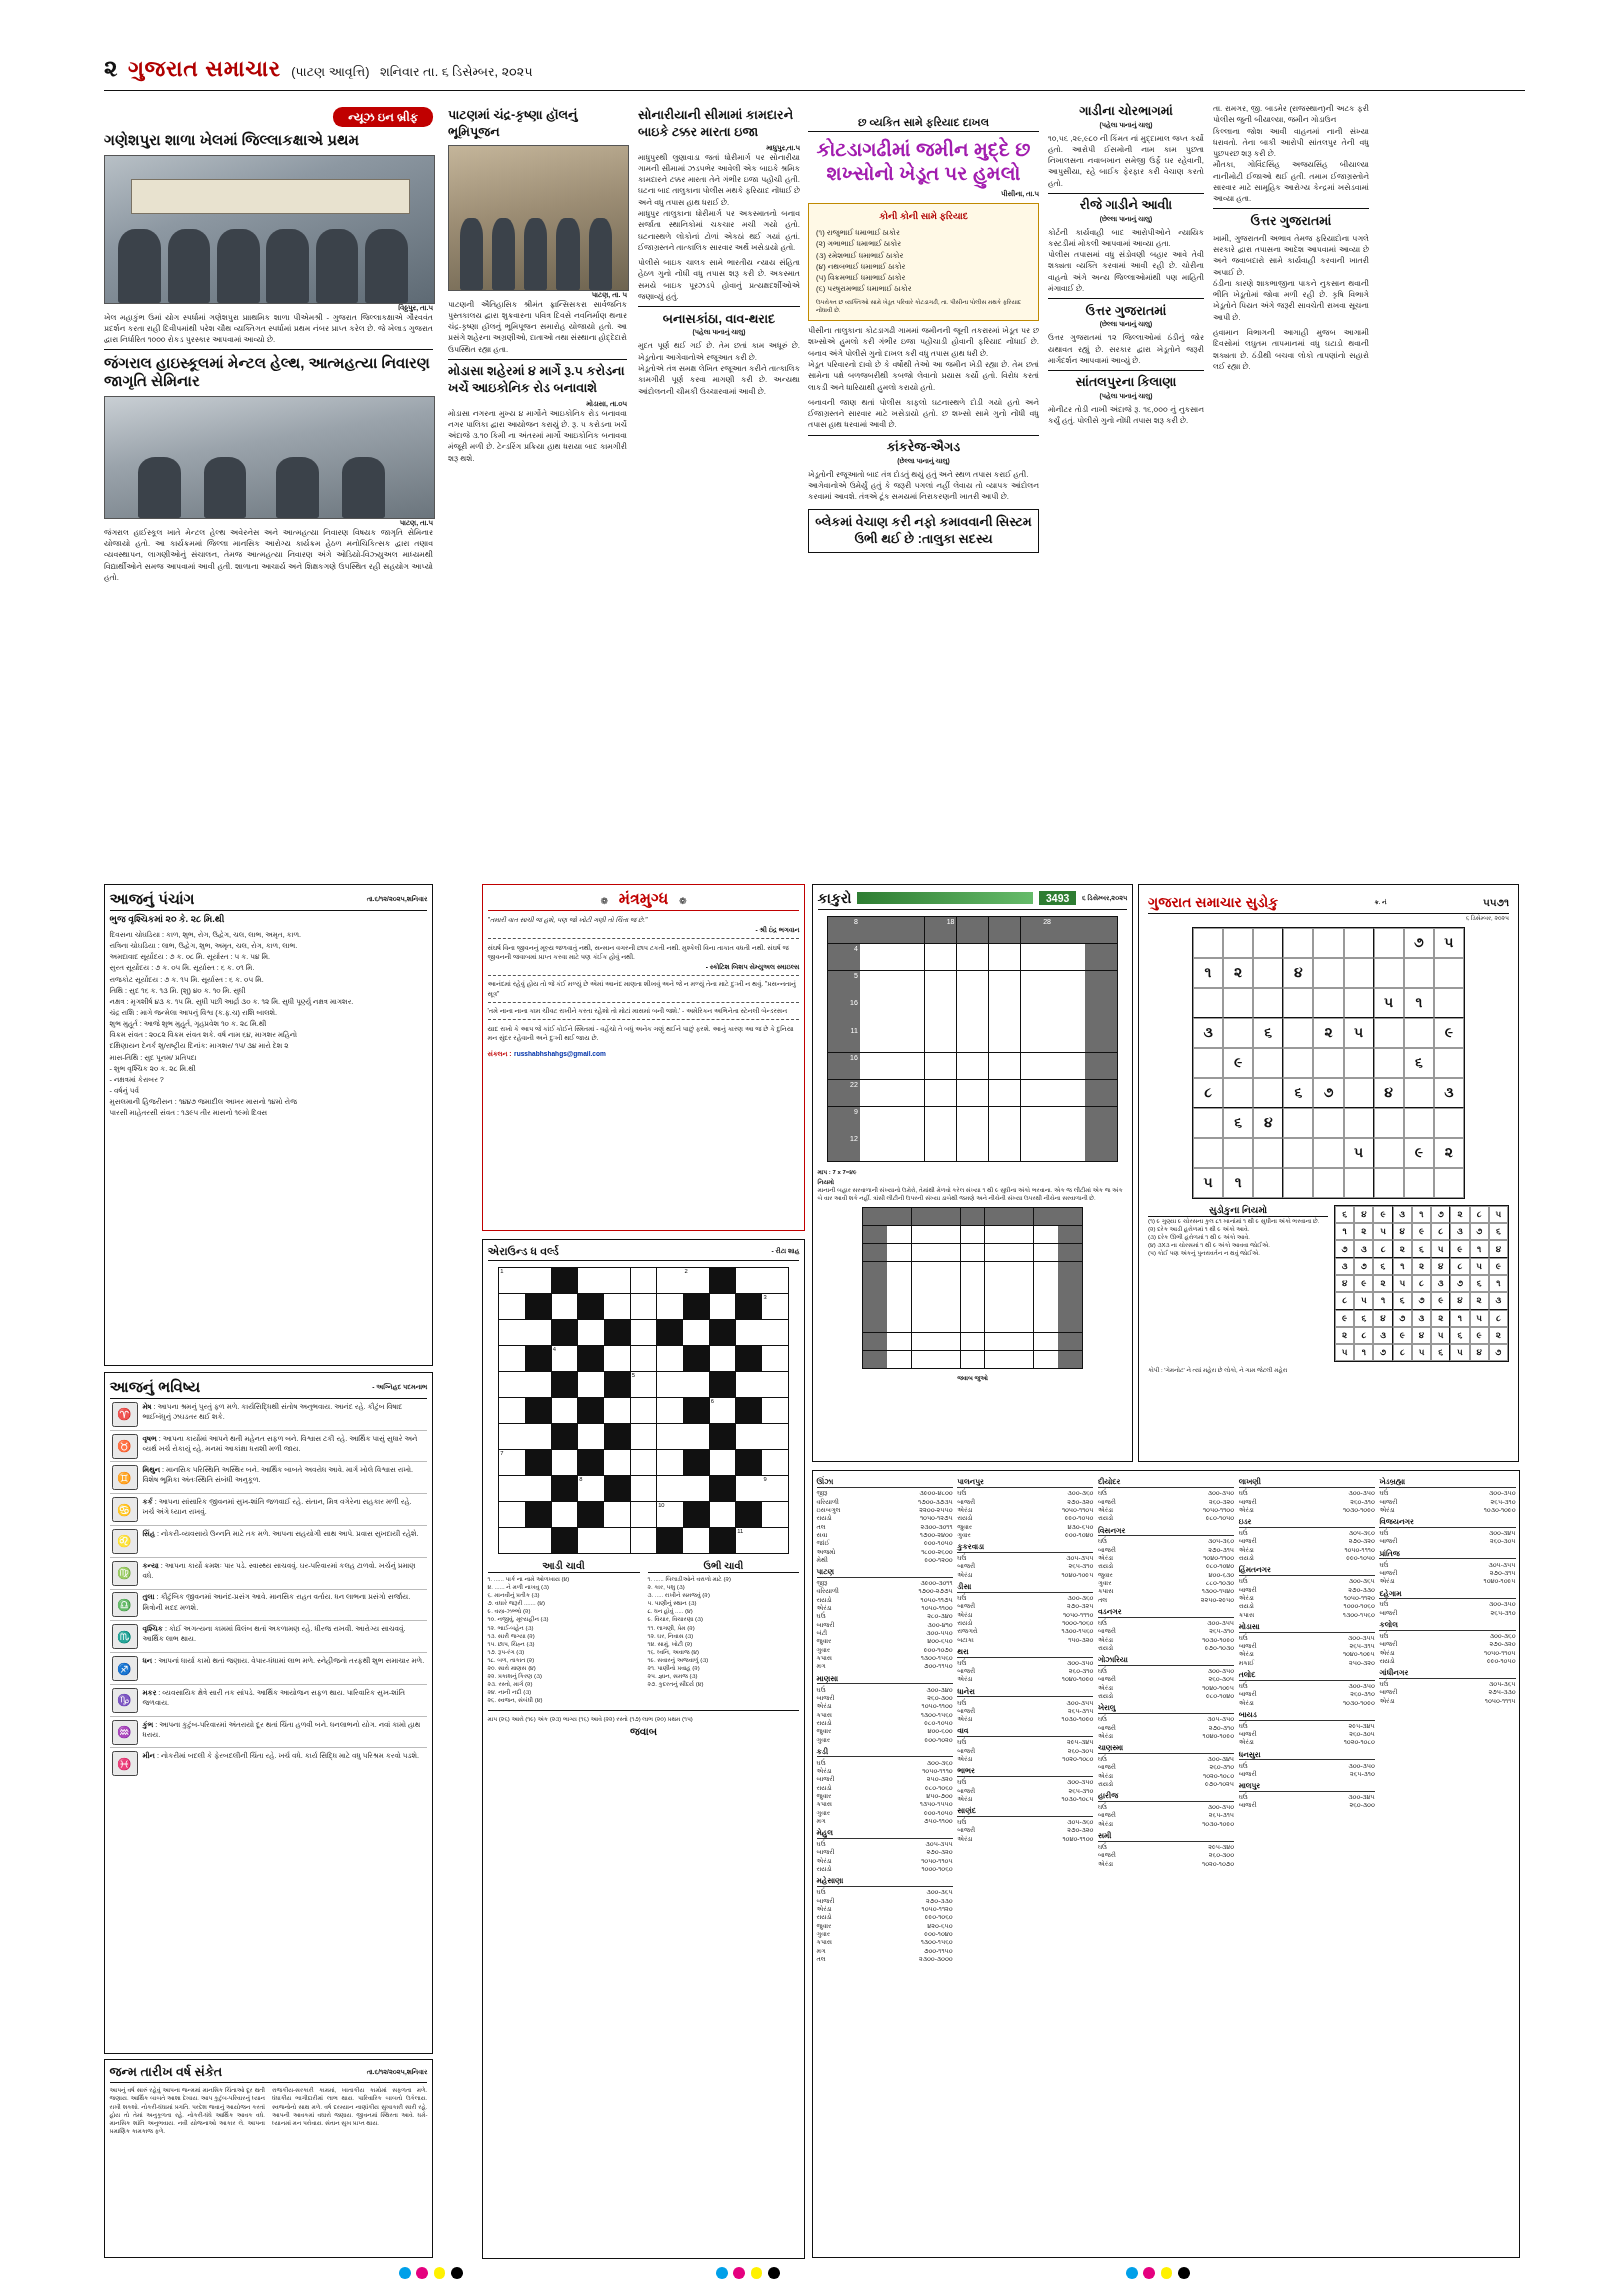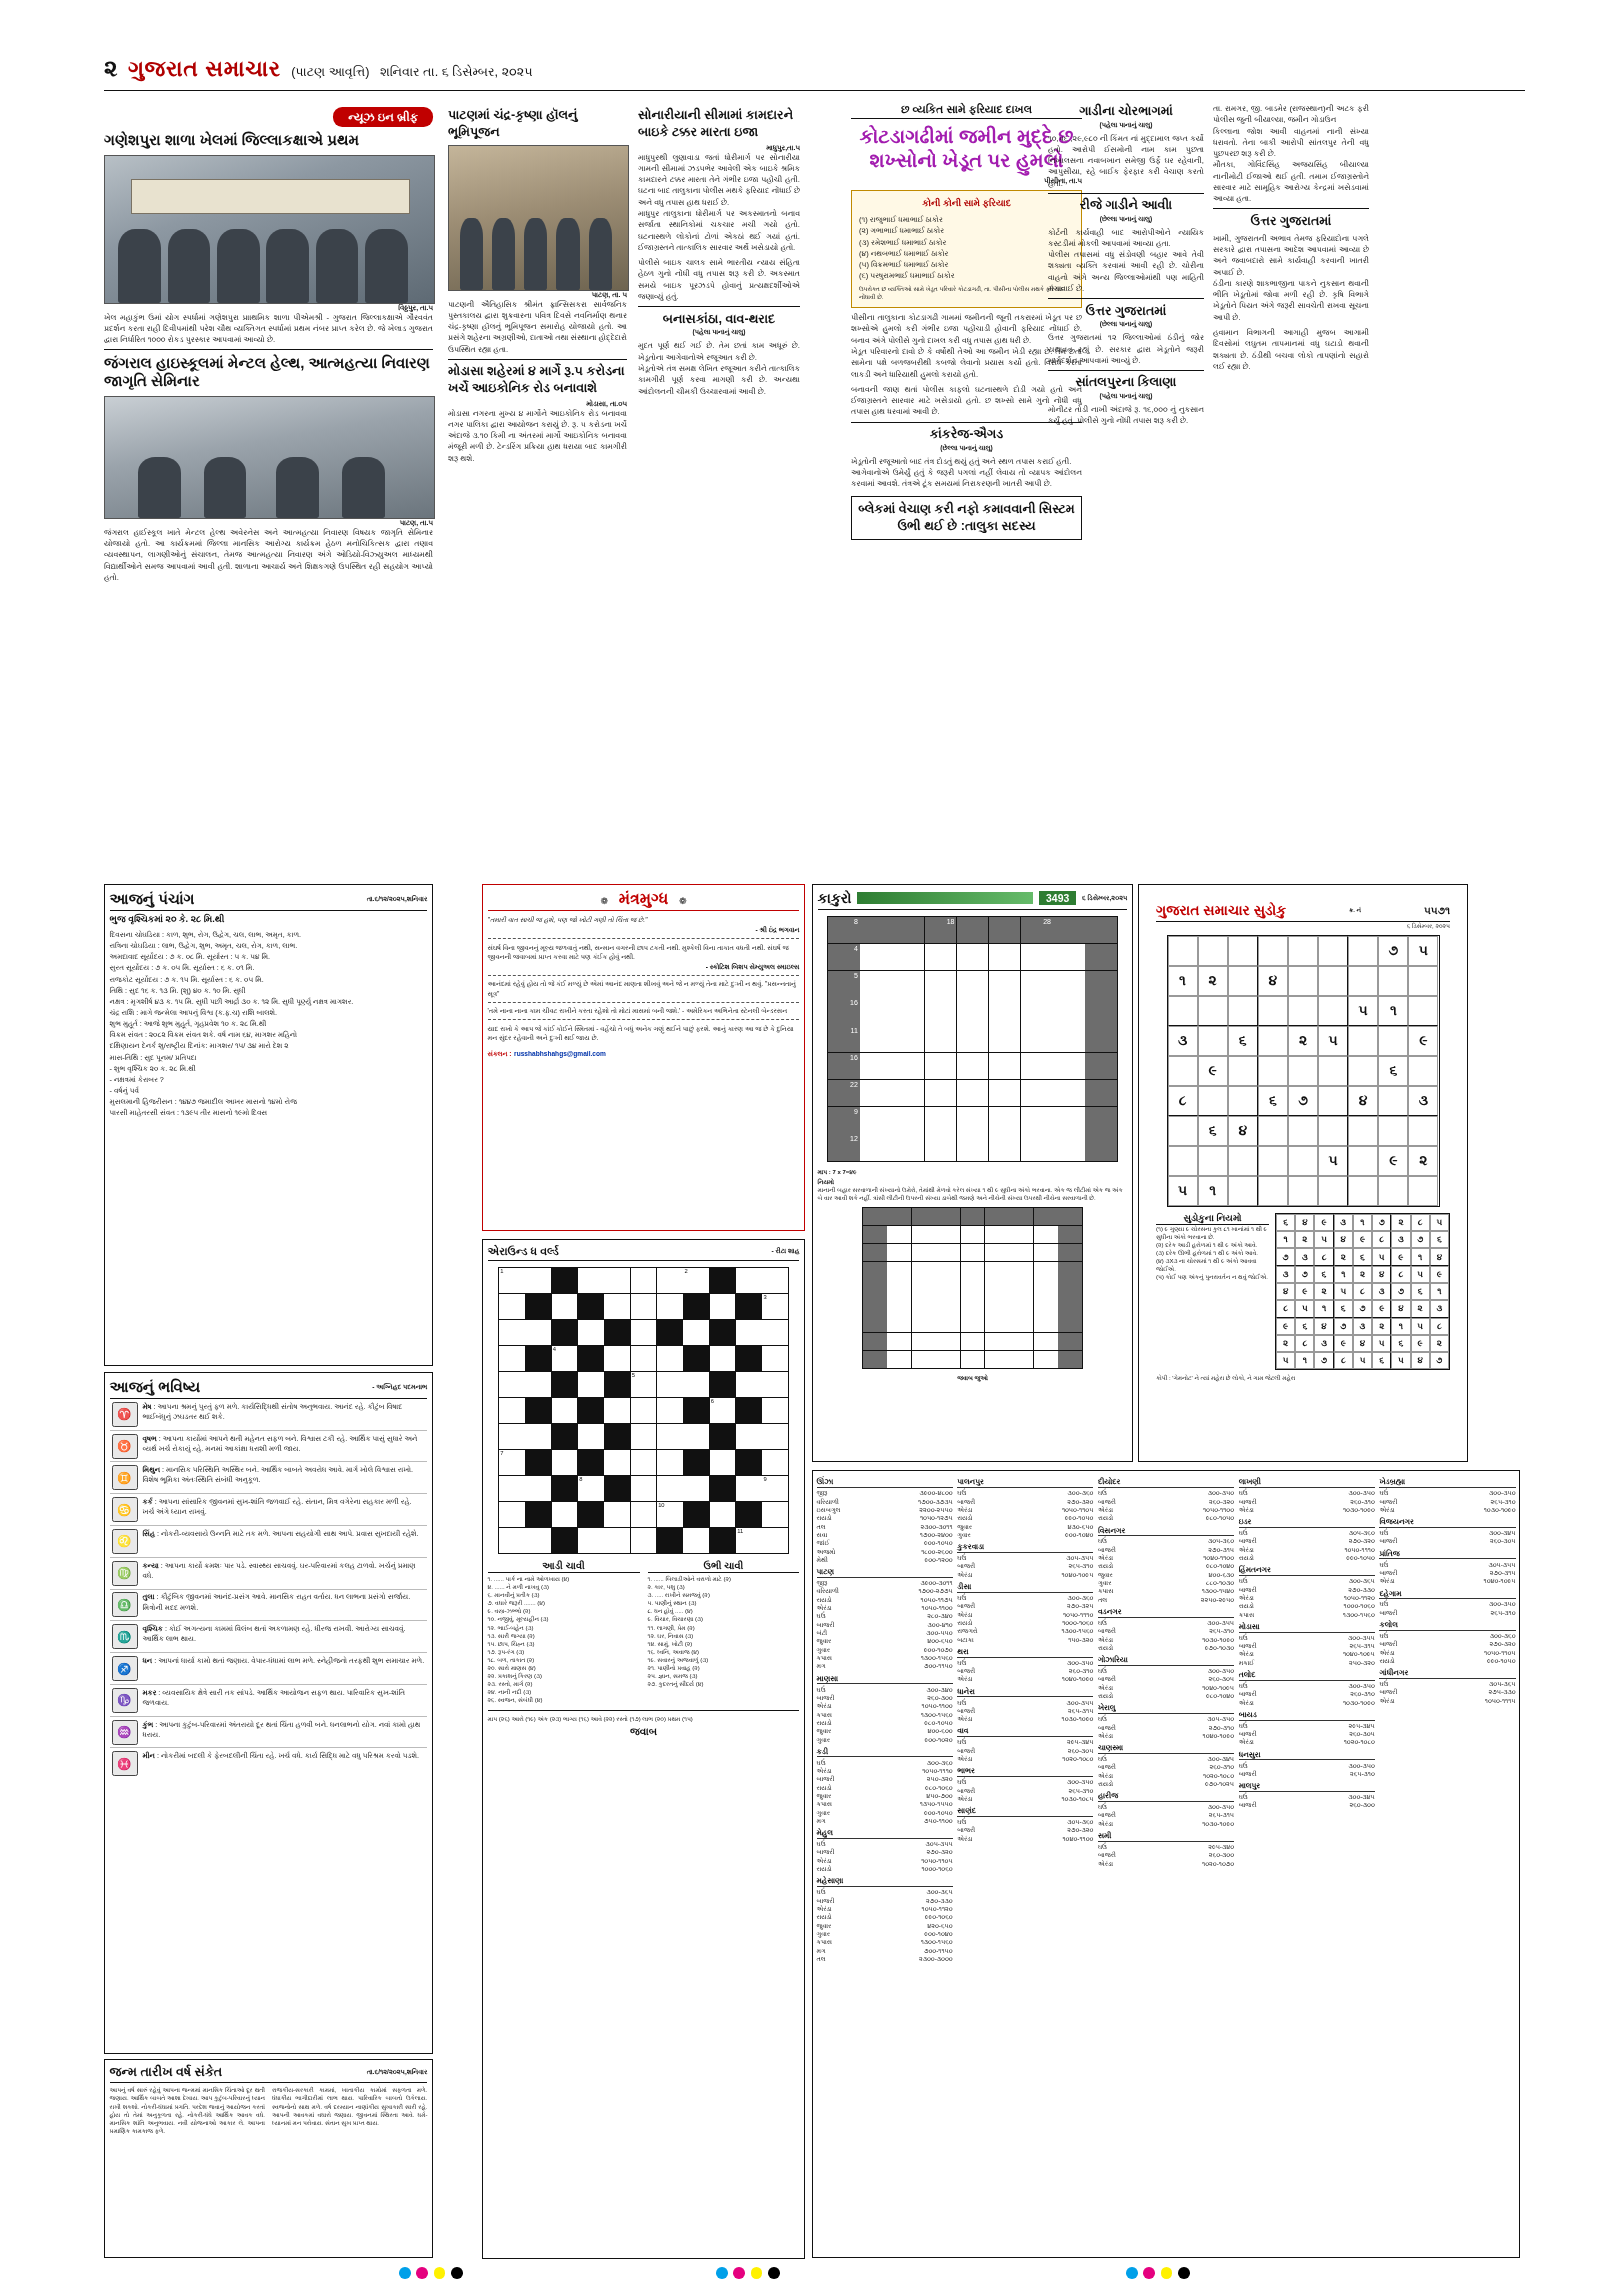--- a/index.html
+++ b/index.html
@@ -209,21 +209,21 @@
     </div>
     <div class="hr"></div>
     <div class="hl3 center">બનાસકાંઠા, વાવ-થરાદ</div>
     <div class="center b small">(પહેલા પાનાનું ચાલુ)</div>
     <div class="body" style="margin-top:3.5px;">મુદત પૂર્ણ થઈ ગઈ છે. તેમ છતાં કામ અધૂરું છે. ખેડૂતોના આગેવાનોએ રજૂઆત કરી છે.</div>
     <div class="body">
       <p>ખેડૂતોએ તંત્ર સમક્ષ લેખિત રજૂઆત કરીને તાત્કાલિક કામગીરી પૂર્ણ કરવા માગણી કરી છે. અન્યથા આંદોલનની ચીમકી ઉચ્ચારવામાં આવી છે.</p>
     </div>
   </div>
 
-  <div class="col" style="left:808px; top:103px; width:231px;margin-left:43px;">
+  <div class="col" style="left:808px; top:116px; width:231px;">
     <div class="center b" style="font-size:11px; border-bottom:0.6px solid #111; padding-bottom:2.3px;">છ વ્યકિત સામે ફરિયાદ દાખલ</div>
     <div class="hl1 headline-red" style="margin-top:4.6px; text-align:center;">કોટડાગઢીમાં જમીન મુદ્દે છ શખ્સોનો ખેડૂત પર હુમલો</div>
     <div class="byline" style="margin-top:4.6px;">પીસીના, તા.૫</div>
 
     <div class="inset" style="margin-top:4.6px;">
       <div class="t">કોની કોની સામે ફરિયાદ</div>
       <div>(૧) રાજુભાઈ ધમાભાઈ ઠાકોર</div>
       <div>(૨) ગભાભાઈ ધમાભાઈ ઠાકોર</div>
       <div>(૩) રમેશભાઈ ધમાભાઈ ઠાકોર</div>
       <div>(૪) નથબભાઈ ધમાભાઈ ઠાકોર</div>
@@ -792,21 +792,21 @@
         <div class="c" style="height: 17.3px;"></div>
         <div class="c" style="height: 17.3px;"></div>
         <div class="c" style="height: 17.3px;"></div>
         <div class="c" style="height: 17.3px;"></div>
         <div class="c" style="height: 17.3px;"></div>
         <div class="c blk" style="height: 17.3px;"></div>
       </div>
     <div class="center tiny b">જવાબ જુઓ</div>
   </div>
 
-  <div class="col box" style="left:1138px; top:884px; width:330px; height:578px; padding:17px;">
+  <div class="col box" style="left:1138px; top:884px; width:381px; height:578px; padding:9px;">
     <div style="display:flex; justify-content:space-between; align-items:center; border-bottom:1.2px solid #111; padding-bottom:2.3px;">
       <span class="b" style="font-size:14px; color:#c00000;">ગુજરાત સમાચાર સુડોકુ</span>
       <span class="tiny b">ક્ર. નં</span>
       <span class="b" style="font-size:10.4px;">૫૫૭૧</span>
     </div>
     <div class="tiny" style="text-align:right;">૬ ડિસેમ્બર, ૨૦૨૫</div>
     <div id="sud-grid" class="sud" style="margin:4.6px auto; width:271px;">
         <div class="c"></div>
         <div class="c"></div>
         <div class="c c3"></div>

